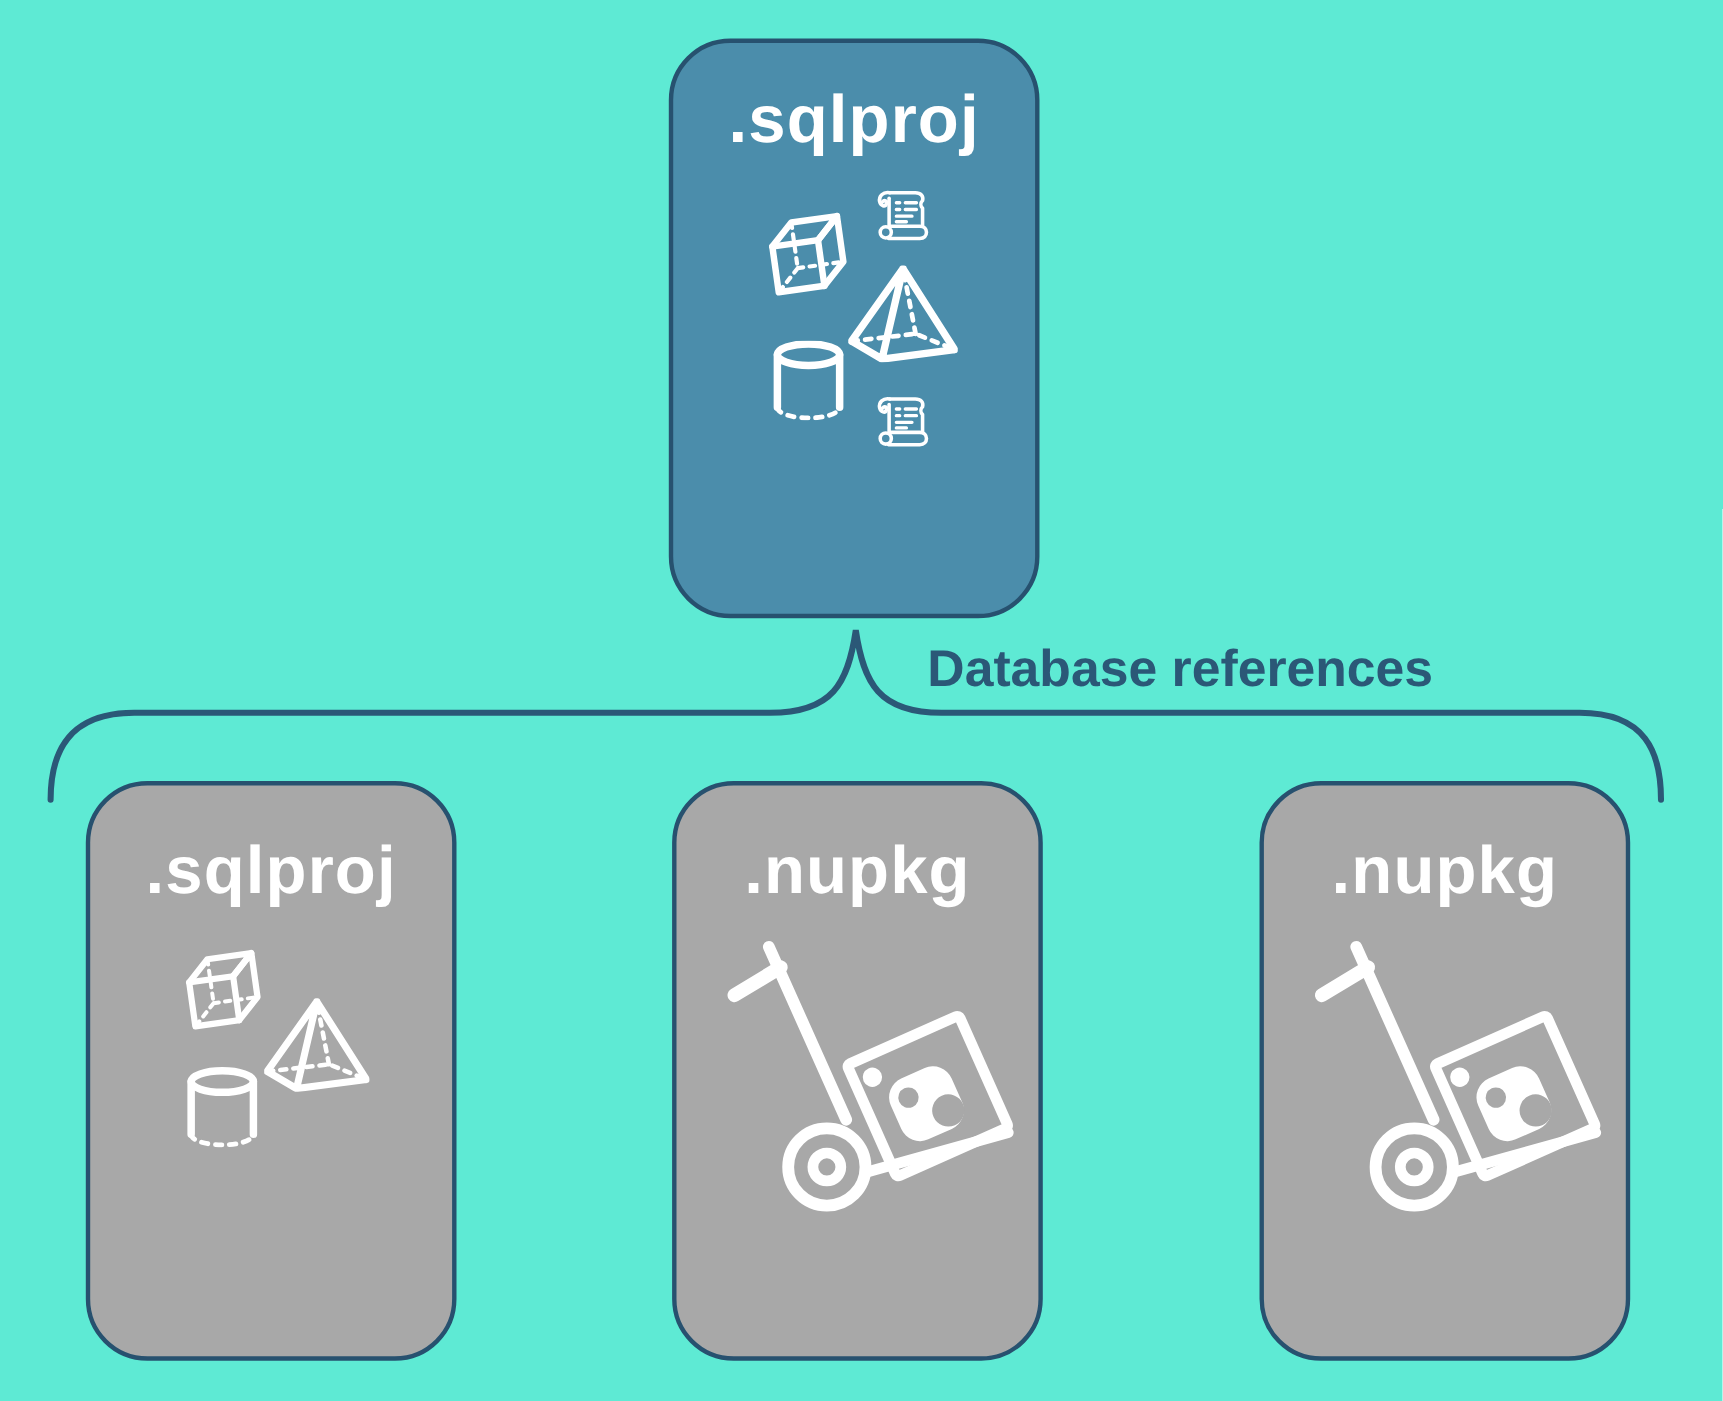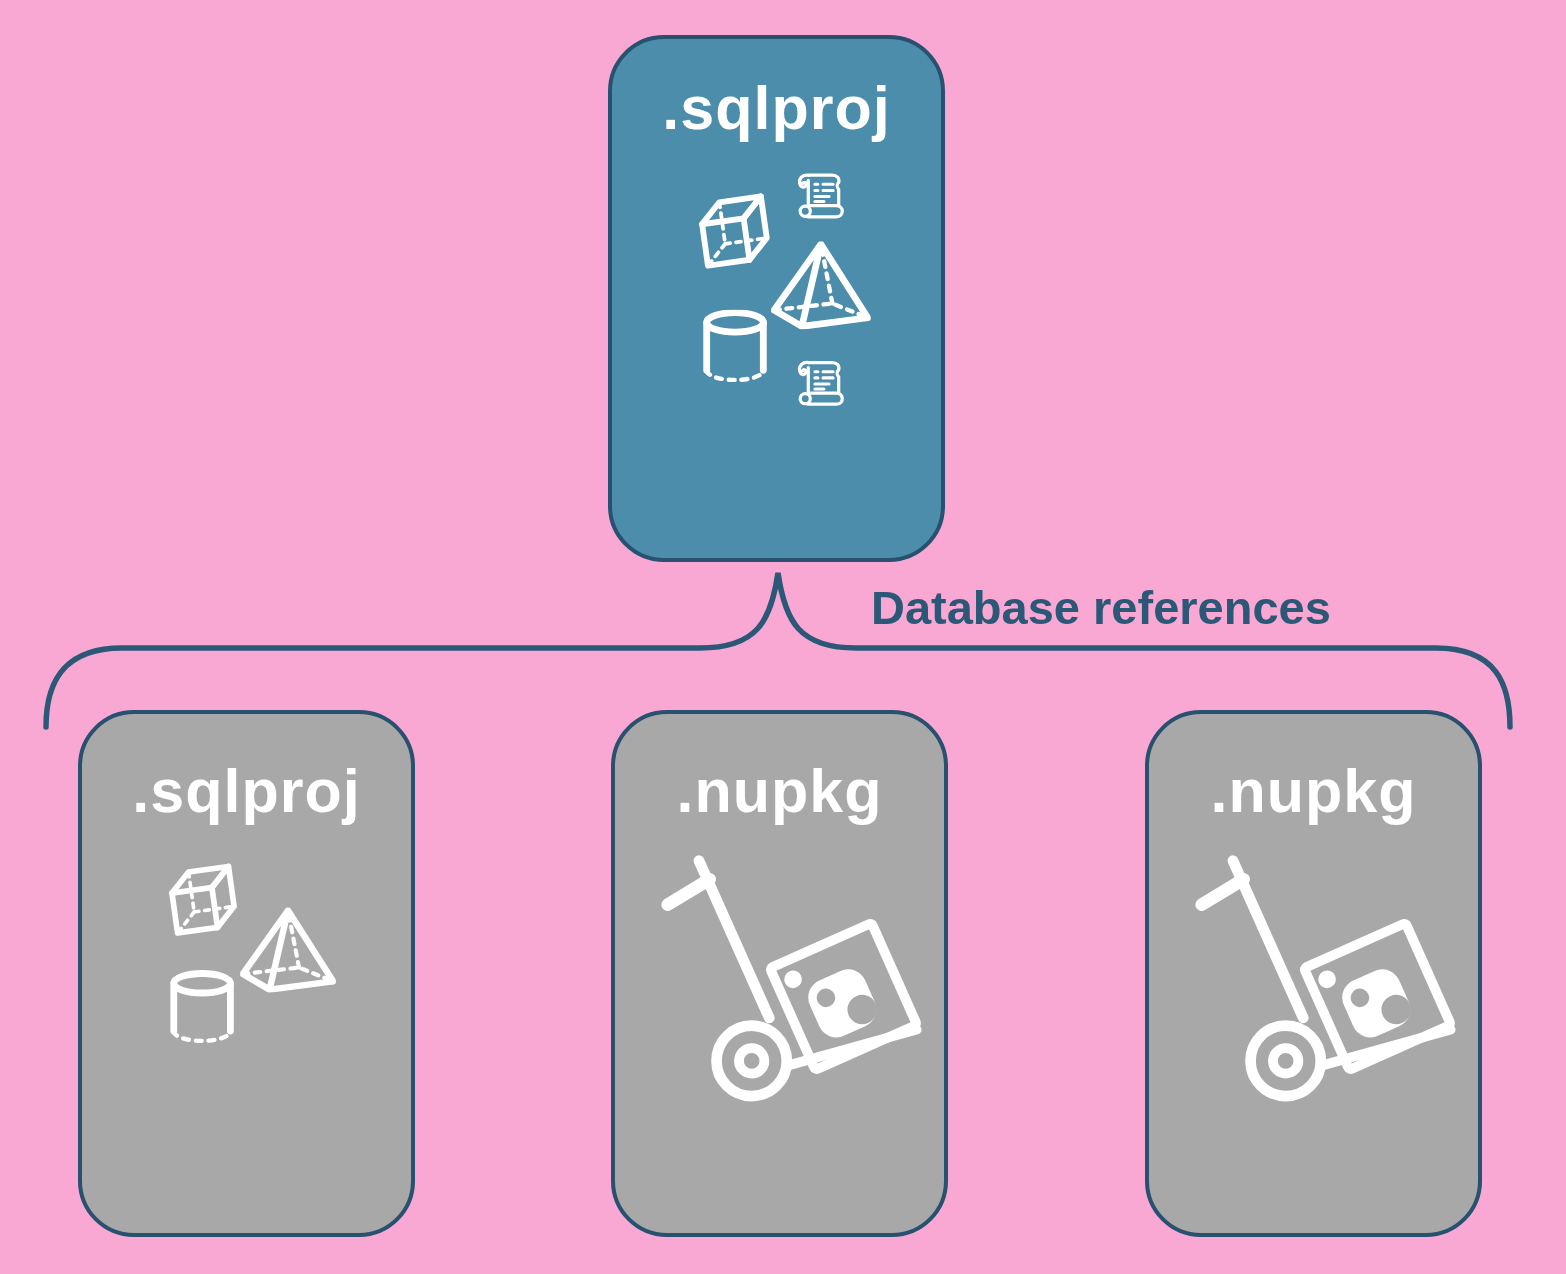--- a/index.html
+++ b/index.html
@@ -1,38 +1,38 @@
 <!DOCTYPE html>
 <html><head>
 <meta charset="utf-8">
 <style>
   html,body{margin:0;padding:0;background:#ffffff;}
   .canvas{
-    position:relative;width:1566px;height:1274px;background:#f9a8d4;overflow:hidden;
+    position:relative;width:1566px;height:1274px;background:#5eead4;overflow:hidden;
     font-family:"Liberation Sans", sans-serif;
   }
   .box{
     position:absolute;border-radius:56px;border:4px solid #27516F;box-sizing:border-box;
   }
   .box.root{left:608px;top:35px;width:337px;height:527px;background:#4B8DAB;}
   .box.child{top:710px;width:337px;height:527px;background:#A8A8A8;}
   .box.c1{left:78px;}
   .box.c2{left:611px;}
   .box.c3{left:1145px;}
   .box-title{
     position:absolute;left:0;right:0;text-align:center;color:#ffffff;
     font-weight:700;font-size:61px;letter-spacing:1px;
   }
   .root .box-title{top:34px;}
   .child .box-title{top:42px;}
   .icon-layer{position:absolute;left:0;top:0;width:100%;height:100%;}
   .brace{position:absolute;left:0;top:0;pointer-events:none;}
   .connector-label{
     position:absolute;left:843px;top:580px;
-    color:#2B5877;font-weight:700;font-size:47px;white-space:nowrap;margin-left:28px;
+    color:#2B5877;font-weight:700;font-size:47px;white-space:nowrap;
   }
 </style>
 </head>
 <body>
 
 <div class="canvas">
 
   <svg width="0" height="0" style="position:absolute" aria-hidden="true">
     <defs>
       <symbol id="sym-cube" viewBox="0 0 100 92">

